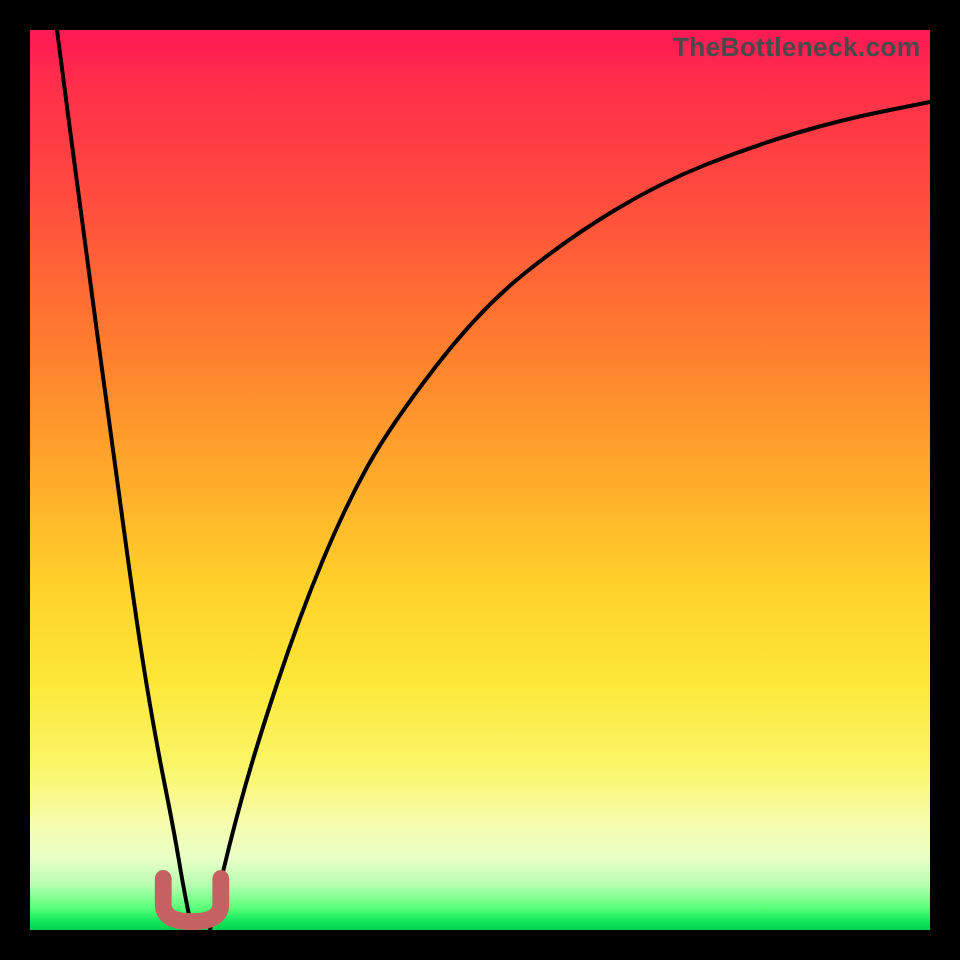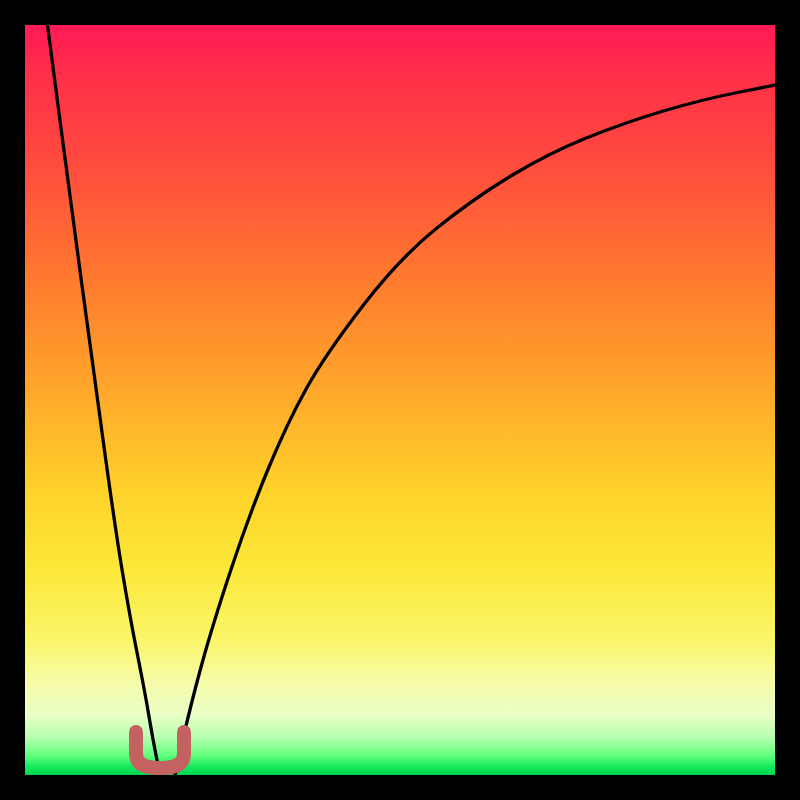--- a/index.html
+++ b/index.html
@@ -86,14 +86,15 @@
 
     <svg class="curves" viewBox="0 0 750 750" preserveAspectRatio="none">
 
       <path id="left-branch" class="curve" d="M 22.5 0 Q 22.5 0 33.75 86.25 Q 45 172.5 56.25 254.99999999999997 Q 67.5 337.49999999999994 78.75 420 Q 90 502.5 97.5 547.5 Q 105.00000000000001 592.5 112.5 630 Q 120 667.5 123.75 690 Q 127.50000000000001 712.5 131.25 731.25 T 135 750"></path>
 
       <path id="right-branch" class="curve" d="M 150 750 Q 150 750 157.5 716.25 Q 165 682.5 176.25 641.25 Q 187.5 600 206.25 543.75 Q 225 487.5 243.75 442.5 Q 262.5 397.5 281.25 363.75 Q 300 329.99999999999994 337.5 281.25 Q 375 232.5 412.5 202.5 Q 450 172.5 487.5 150 Q 525 127.5 562.5 112.5 Q 600 97.5 637.5 86.25 Q 675 75 712.5 67.5 T 750 60"></path>
 
       <path id="u-mark" class="u-mark" d="M 111 707 L 111 729 Q 111 743 135 743 Q 159 743 159 729 L 159 707"></path>
     </svg>
 
+    <div class="attribution">TheBottleneck.com</div>
   </div>
 </div>
 
 </body></html>

